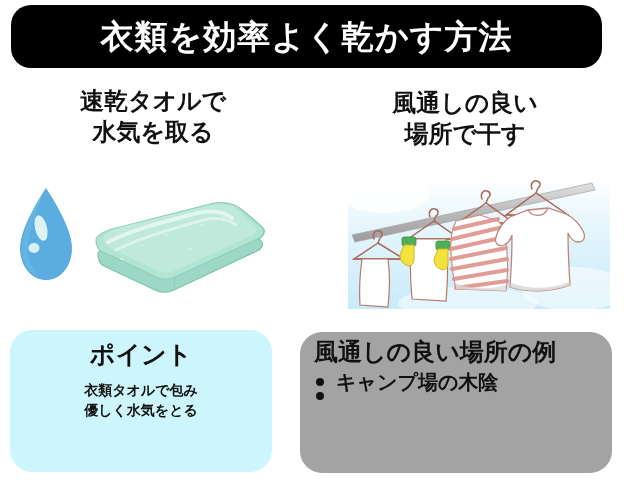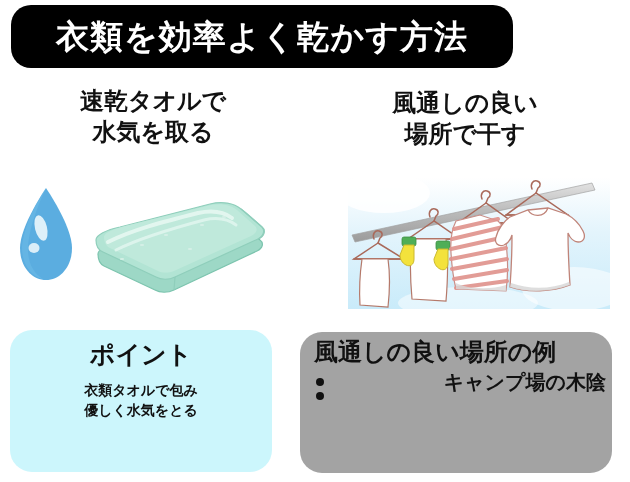--- a/index.html
+++ b/index.html
@@ -13,21 +13,21 @@
     font-family: "Liberation Sans", "DejaVu Sans", sans-serif;
     overflow: hidden;
     position: relative;
   }
 
   
   #title-banner {
     position: absolute;
     left: 11px;
     top: 5px;
-    width: 502px;
+    width: 591px;
     height: 63px;
     background: #000000;
     border-radius: 20px;
     display: flex;
     align-items: center;
     justify-content: center;
     box-sizing: border-box;
   }
   #title-text {
     color: #ffffff;
@@ -110,21 +110,20 @@
     font-size: 24px;
     font-weight: bold;
     color: #111111;
     line-height: 1.12;
     margin: 0 0 2px 2px;
   }
   #card-right-list {
     list-style: none;
     margin: 0;
     padding: 0;
-    text-align: right;
   }
   #card-right-list li {
     position: relative;
     font-size: 20px;
     font-weight: bold;
     color: #111111;
     line-height: 1.42;
     padding-left: 24px;
   }
   #card-right-list li .bullet-dot {

